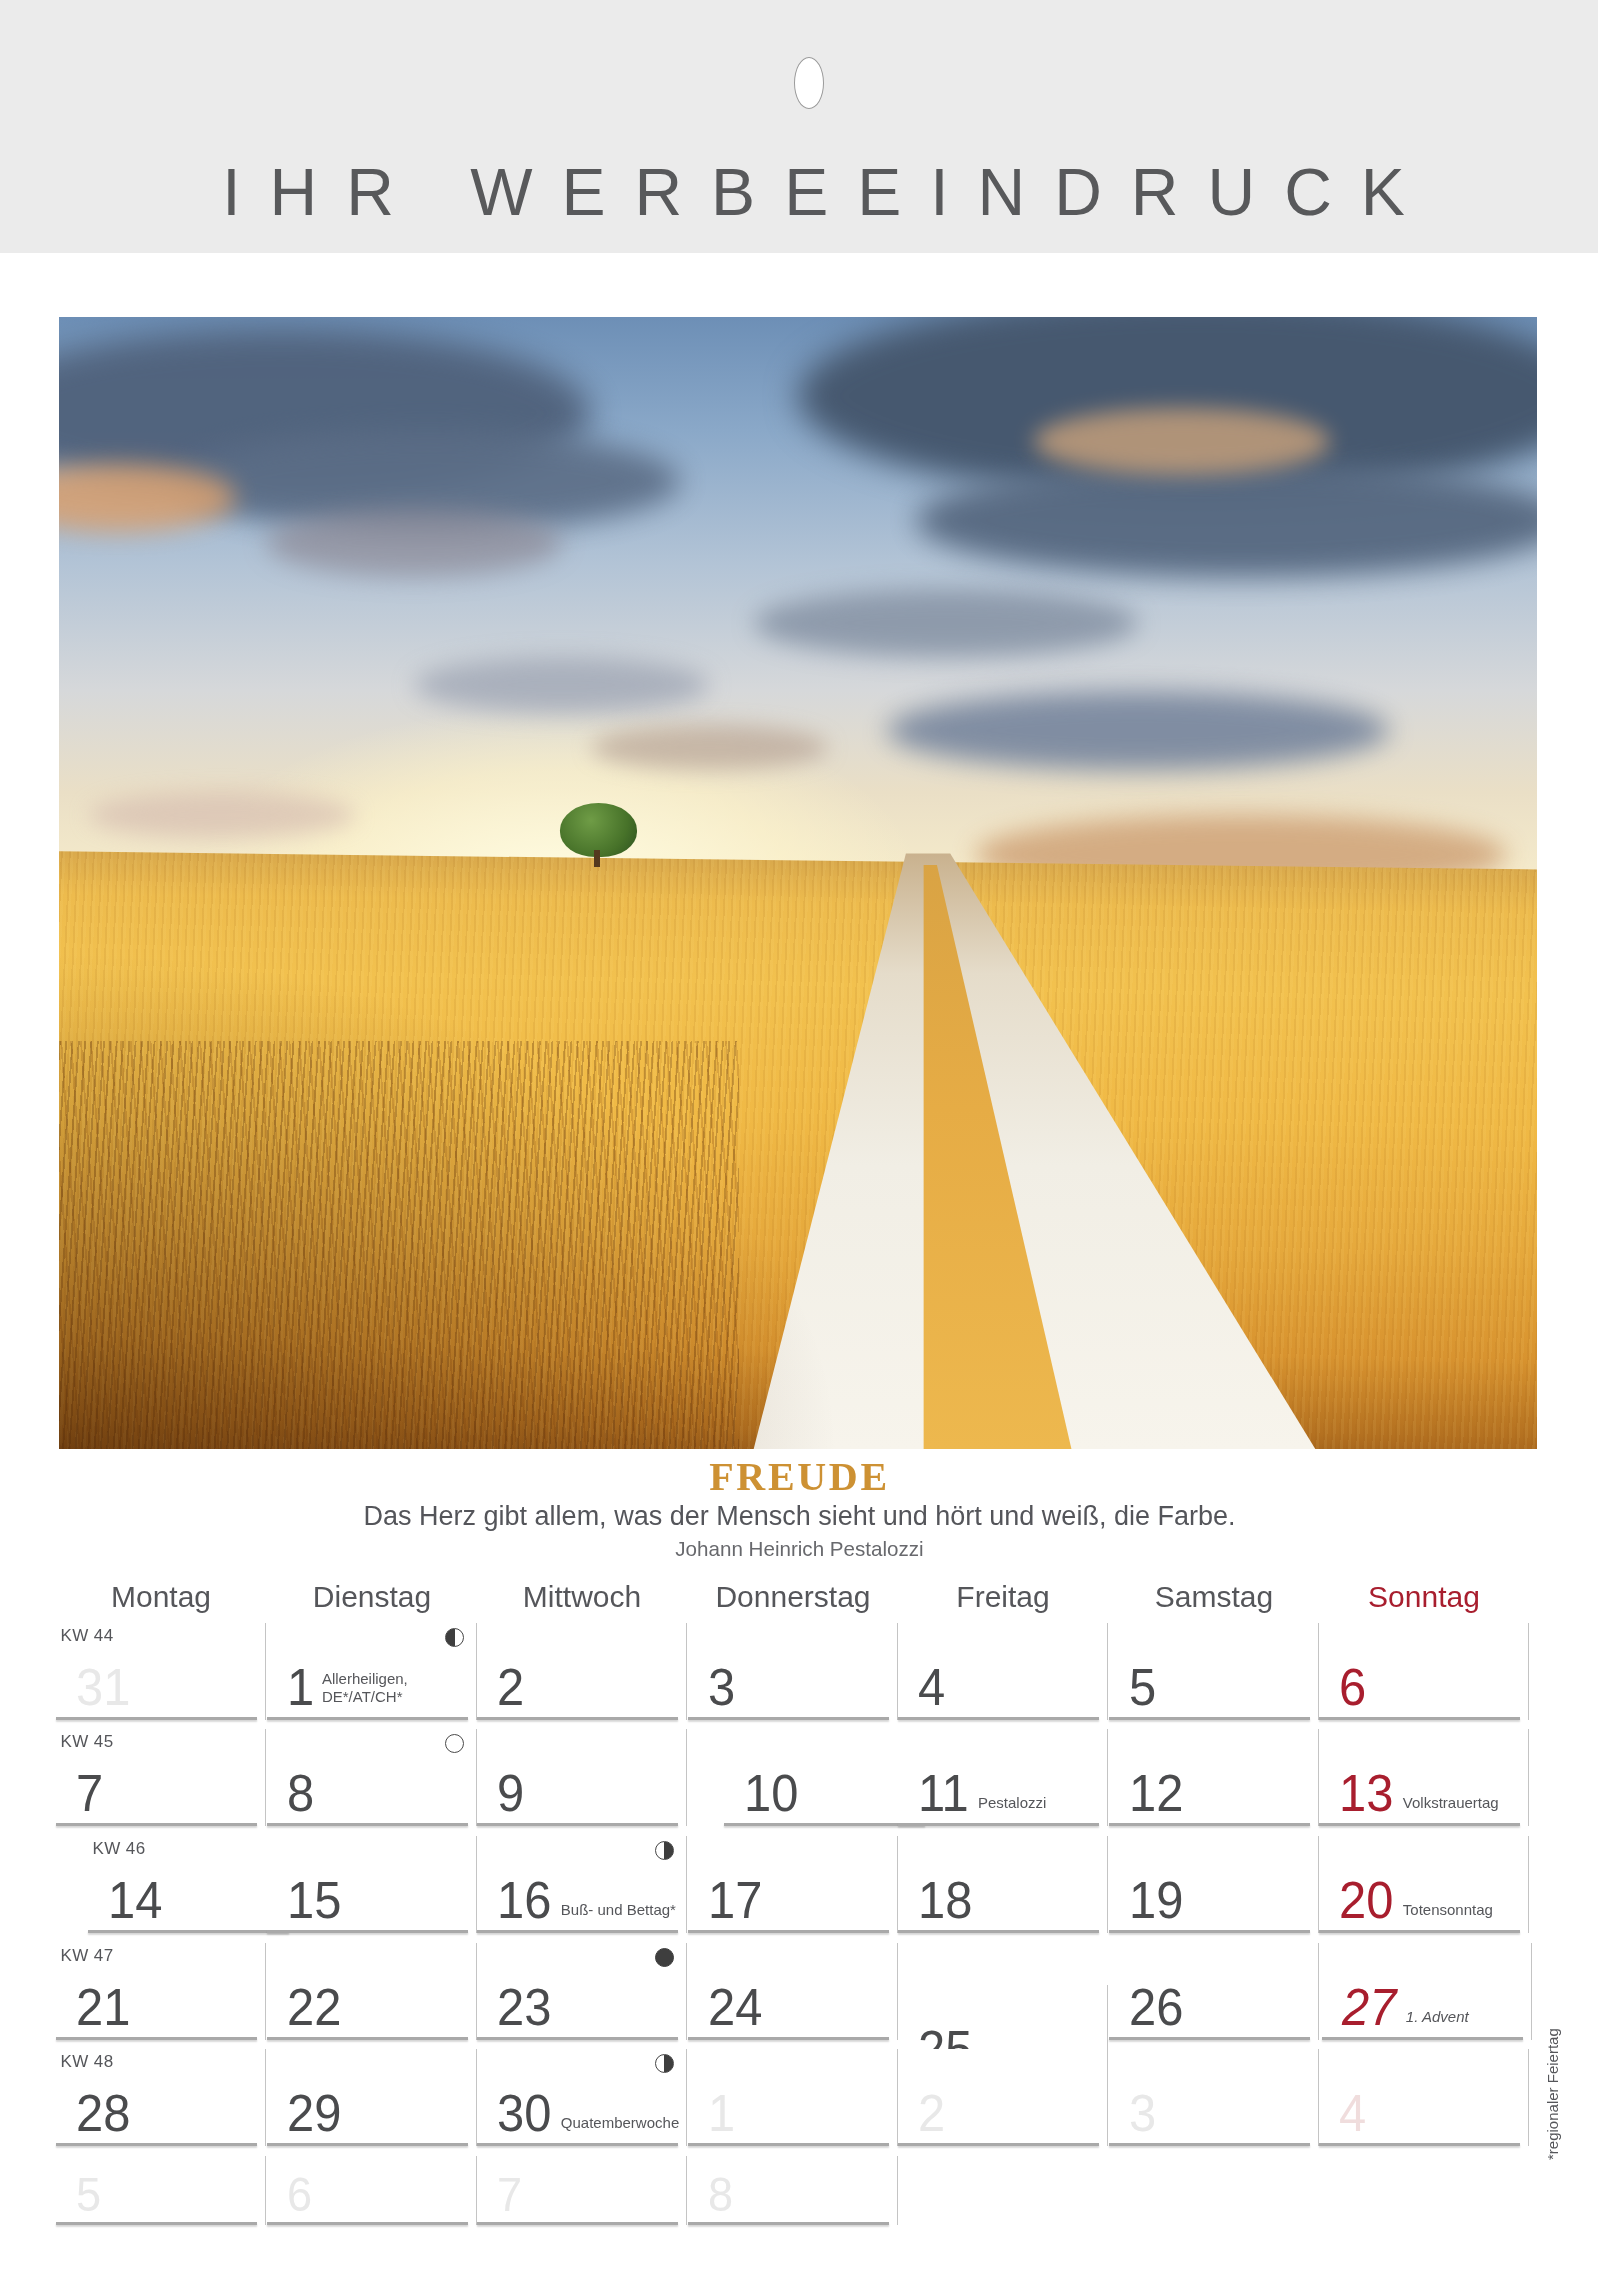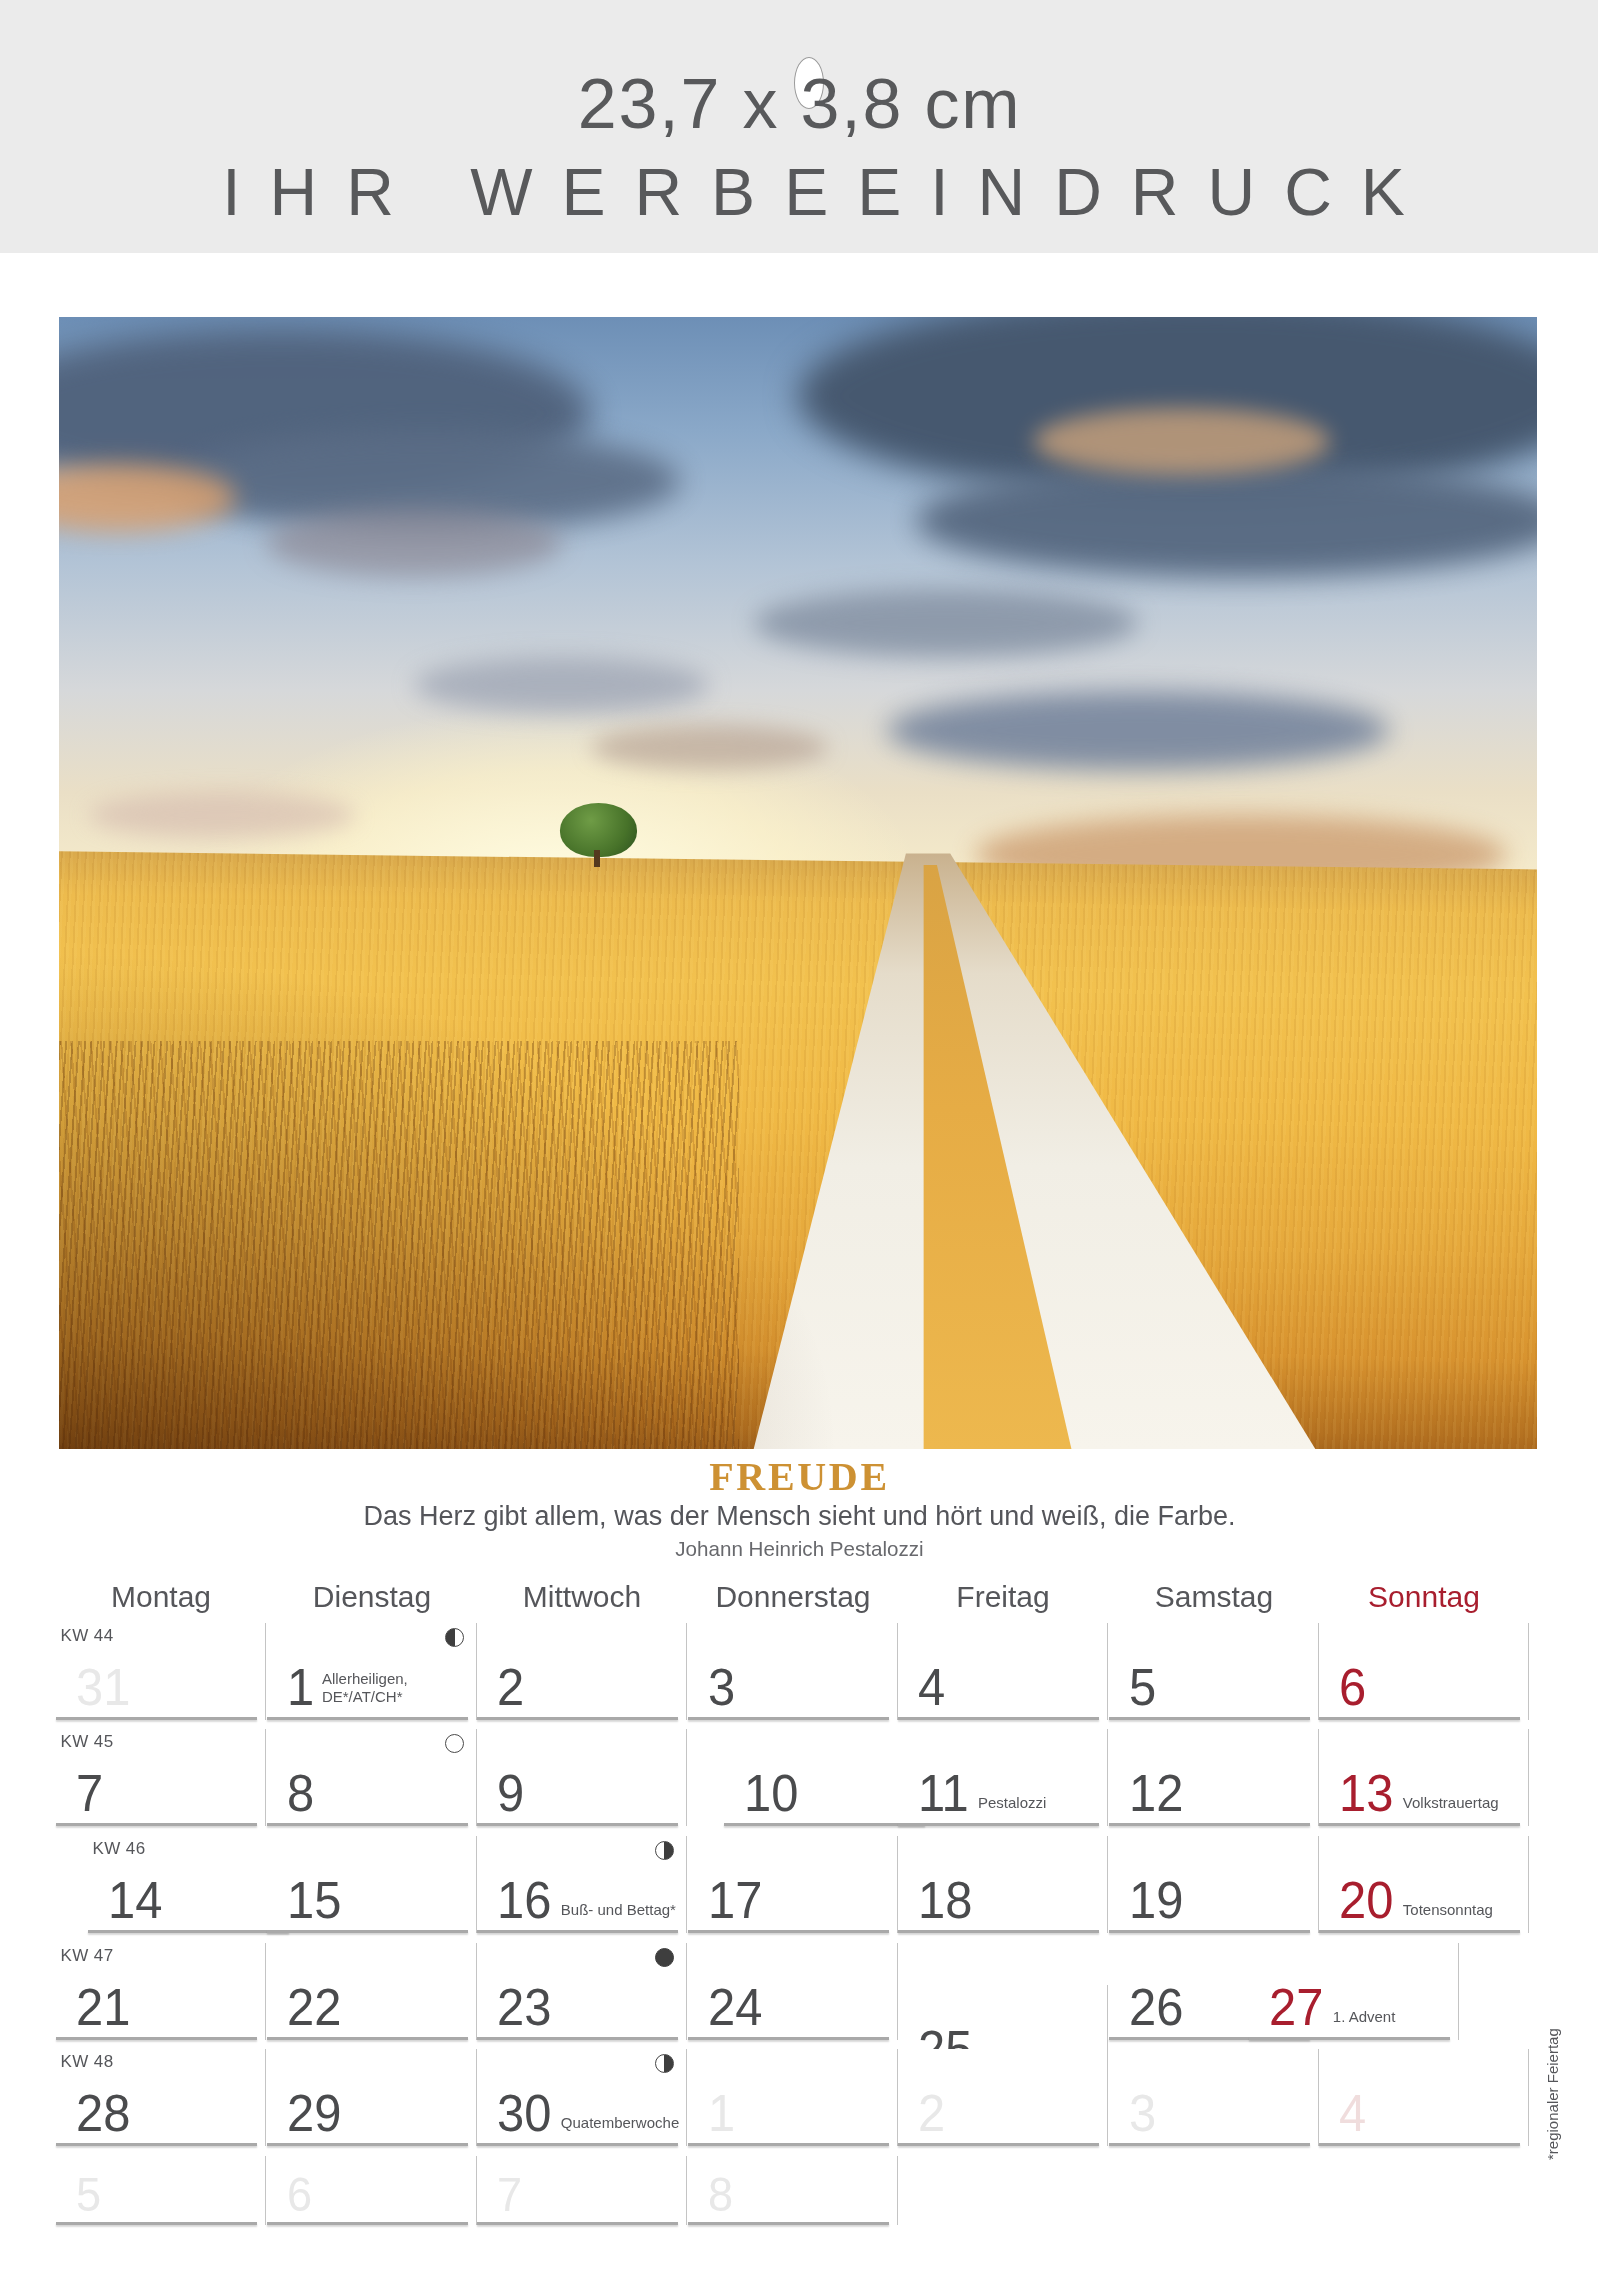--- a/index.html
+++ b/index.html
@@ -81,21 +81,20 @@
   .mon{font-size:43px;color:#9c9da0;letter-spacing:0.9px;}
   .yr{font-size:75px;color:#7b7c7e;letter-spacing:1.8px;}
 </style>
 </head>
 <body>
 
 <div class="page">
 
   <div class="band">
     <div class="hole"></div>
-    <div class="size-label">23,7 x 3,8 cm</div>
     <div class="ad-label">IHR WERBEEINDRUCK</div>
   </div>
 
   <div class="photo">
     <div class="sky"></div>
     <div class="glow"></div>
     <div class="cloud" style="left:-6%;top:1%;width:42%;height:15%;background:#4f617b;filter:blur(16px);opacity:.95;"></div>
     <div class="cloud" style="left:8%;top:10%;width:34%;height:9%;background:#5b6d86;filter:blur(14.3px);opacity:.9;"></div>
     <div class="cloud" style="left:-4%;top:13%;width:16%;height:6%;background:#d9a06f;filter:blur(12.5px);opacity:.85;"></div>
     <div class="cloud" style="left:14%;top:17%;width:20%;height:6%;background:#8e8b97;filter:blur(12.5px);opacity:.7;"></div>
@@ -301,21 +300,21 @@
           <span class="dnum">25</span>
         </div>
         <div class="bline"></div>
       </div>
       <div class="cell" style="left: 1109px; top: 1943px; width: 210px; height: 97px;">
         <div class="dwrap">
           <span class="dnum">26</span>
         </div>
         <div class="bline"></div>
       </div>
-      <div class="cell" style="left: 1249px; top: 1943px; width: 210px; height: 97px;">
+      <div class="cell" style="left: 1322px; top: 1943px; width: 210px; height: 97px; font-style: italic;">
         <div class="dwrap">
           <span class="dnum red">27</span>
           <span class="note">1. Advent</span>
         </div>
         <div class="bline"></div>
       </div>
       <div class="cell" style="left: 56px; top: 2049px; width: 210px; height: 97px;">
         <span class="kw">KW 48</span>
         <div class="dwrap">
           <span class="dnum">28</span>

